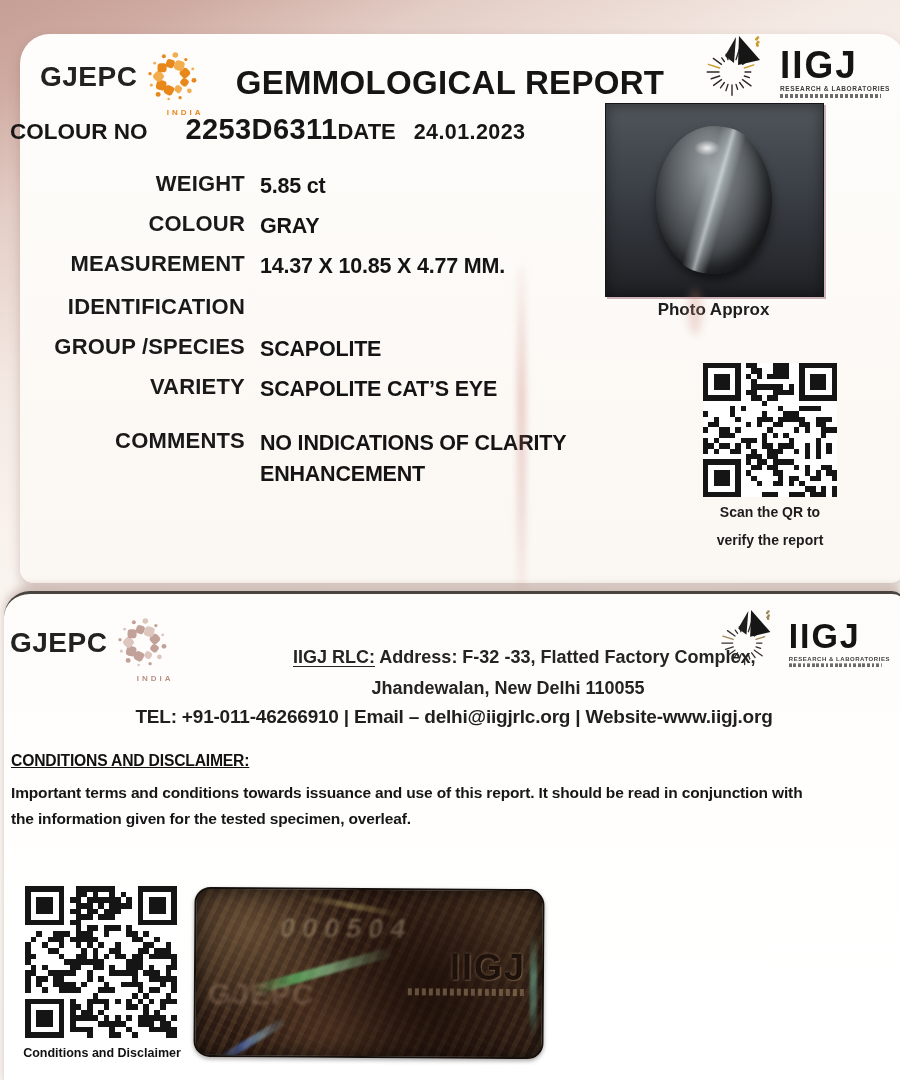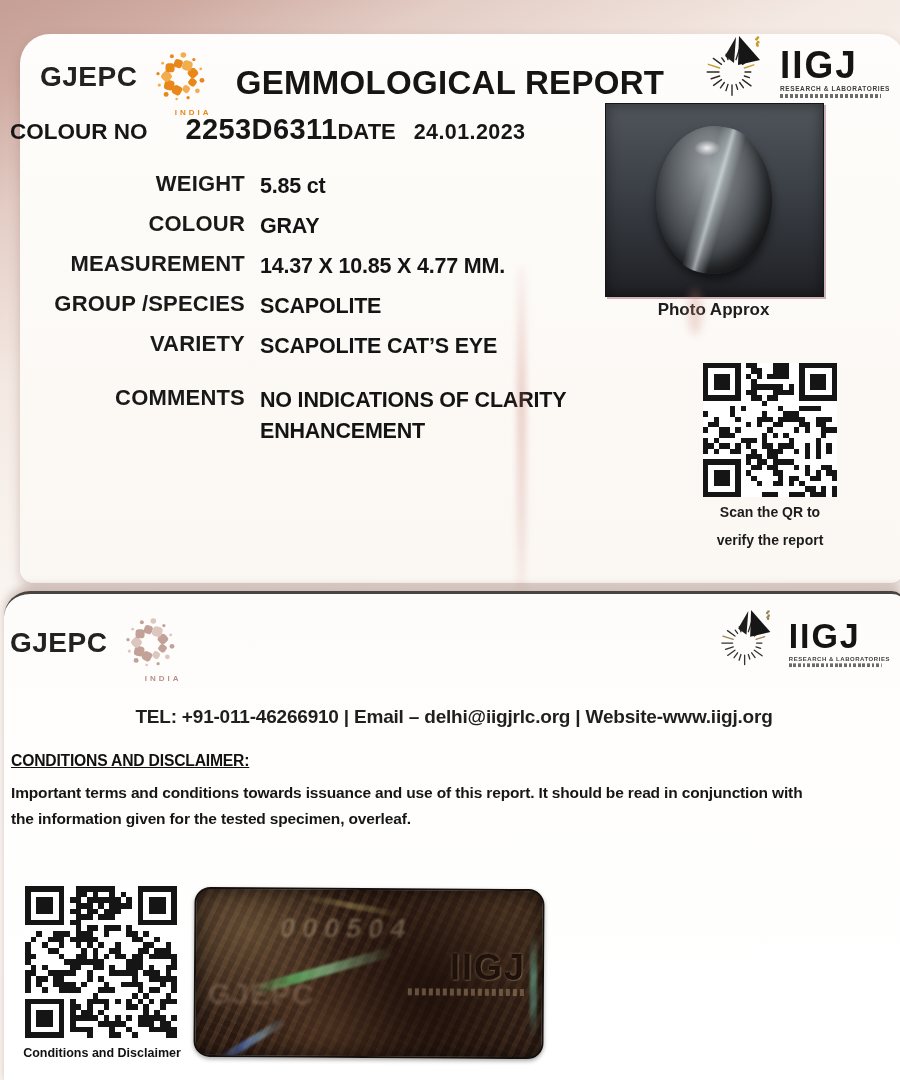--- a/index.html
+++ b/index.html
@@ -15,21 +15,21 @@
     box-shadow:0 5px 12px rgba(130,90,80,.3);
   }
   .card-bottom{
     position:absolute;left:4px;top:591px;width:900px;height:492px;
     background:linear-gradient(180deg,#fdfcfa,#fffefd 30%,#ffffff);
     border-radius:26px 12px 0 0;
     border-top:3px solid #49443f;
     box-shadow:0 -5px 8px rgba(140,100,90,.35);
   }
   
-  .gjepc-logo{position:absolute;display:flex;align-items:center;gap:14px;}
+  .gjepc-logo{position:absolute;display:flex;align-items:center;gap:6px;}
   .gjepc-txt{position:relative;font-weight:700;font-size:28px;letter-spacing:.5px;color:#222;line-height:1;}
   .gjepc-sub{position:absolute;right:-2px;bottom:-11px;font-size:8px;font-weight:700;letter-spacing:3px;color:#e8871a;margin-top:28px;}
   .gjepc-logo.faded .gjepc-sub{color:#b98f85;}
   .gjepc-ring{width:58px;height:58px;display:block;}
   .iigj-logo{position:absolute;display:flex;align-items:flex-start;}
   .iigj-burst{width:86px;height:86px;display:block;margin-top:-6px;}
   .iigj-col{display:flex;flex-direction:column;margin-left:2px;margin-top:12px;}
   .iigj-txt{font-weight:700;font-size:37px;line-height:.9;letter-spacing:2px;color:#141414;filter:blur(.3px);transform:scaleY(1.05);}
   .iigj-tag{font-size:6.5px;font-weight:700;letter-spacing:.6px;color:#3c3c3c;margin-top:4px;filter:blur(.6px);white-space:nowrap;}
   .iigj-tag2{margin-top:2px;height:4px;width:92%;filter:blur(.6px);
@@ -204,20 +204,24 @@
       <span class="flab">WEIGHT</span>
       <span class="fval">5.85 ct</span>
     </div>
     <div class="frow">
       <span class="flab">COLOUR</span>
       <span class="fval">GRAY</span>
     </div>
     <div class="frow">
       <span class="flab">MEASUREMENT</span>
       <span class="fval">14.37 X 10.85 X 4.77 MM.</span>
+    </div>
+    <div class="frow gap">
+      <span class="flab">IDENTIFICATION</span>
+      <span class="fval"></span>
     </div>
     <div class="frow">
       <span class="flab">GROUP /SPECIES</span>
       <span class="fval">SCAPOLITE</span>
     </div>
     <div class="frow">
       <span class="flab">VARIETY</span>
       <span class="fval">SCAPOLITE CAT’S EYE</span>
     </div>
     <div class="frow gap2">
@@ -490,20 +494,24 @@
           <path d="M47,6 L68,30 L46,35 Z" fill="#161616"></path>
           <path d="M44,7 L33,26 L42,33 Z" fill="#1d1d1d"></path>
         </svg></span>
     <span class="iigj-col">
       <span class="iigj-txt">IIGJ</span>
       <span class="iigj-tag">RESEARCH &amp; LABORATORIES</span>
       <span class="iigj-tag2"></span>
     </span>
   </div>
 
+  <div class="addr">
+    <div><u>IIGJ RLC:</u><span> Address: F-32 -33, Flatted Factory Complex,</span></div>
+    <div class="l2">Jhandewalan, New Delhi 110055</div>
+  </div>
   <div class="contact">TEL: +91-011-46266910 | Email – delhi@iigjrlc.org | Website-www.iigj.org</div>
 
   <div class="disc-head">CONDITIONS AND DISCLAIMER:</div>
   <div class="disc-body">
     <div>Important terms and conditions towards issuance and use of this report. It should be read in conjunction with</div>
     <div>the information given for the tested specimen, overleaf.</div>
   </div>
 
   <div class="qr qr-cond"><svg viewBox="0 0 27 27" shape-rendering="crispEdges">
         <g fill="#151515">

